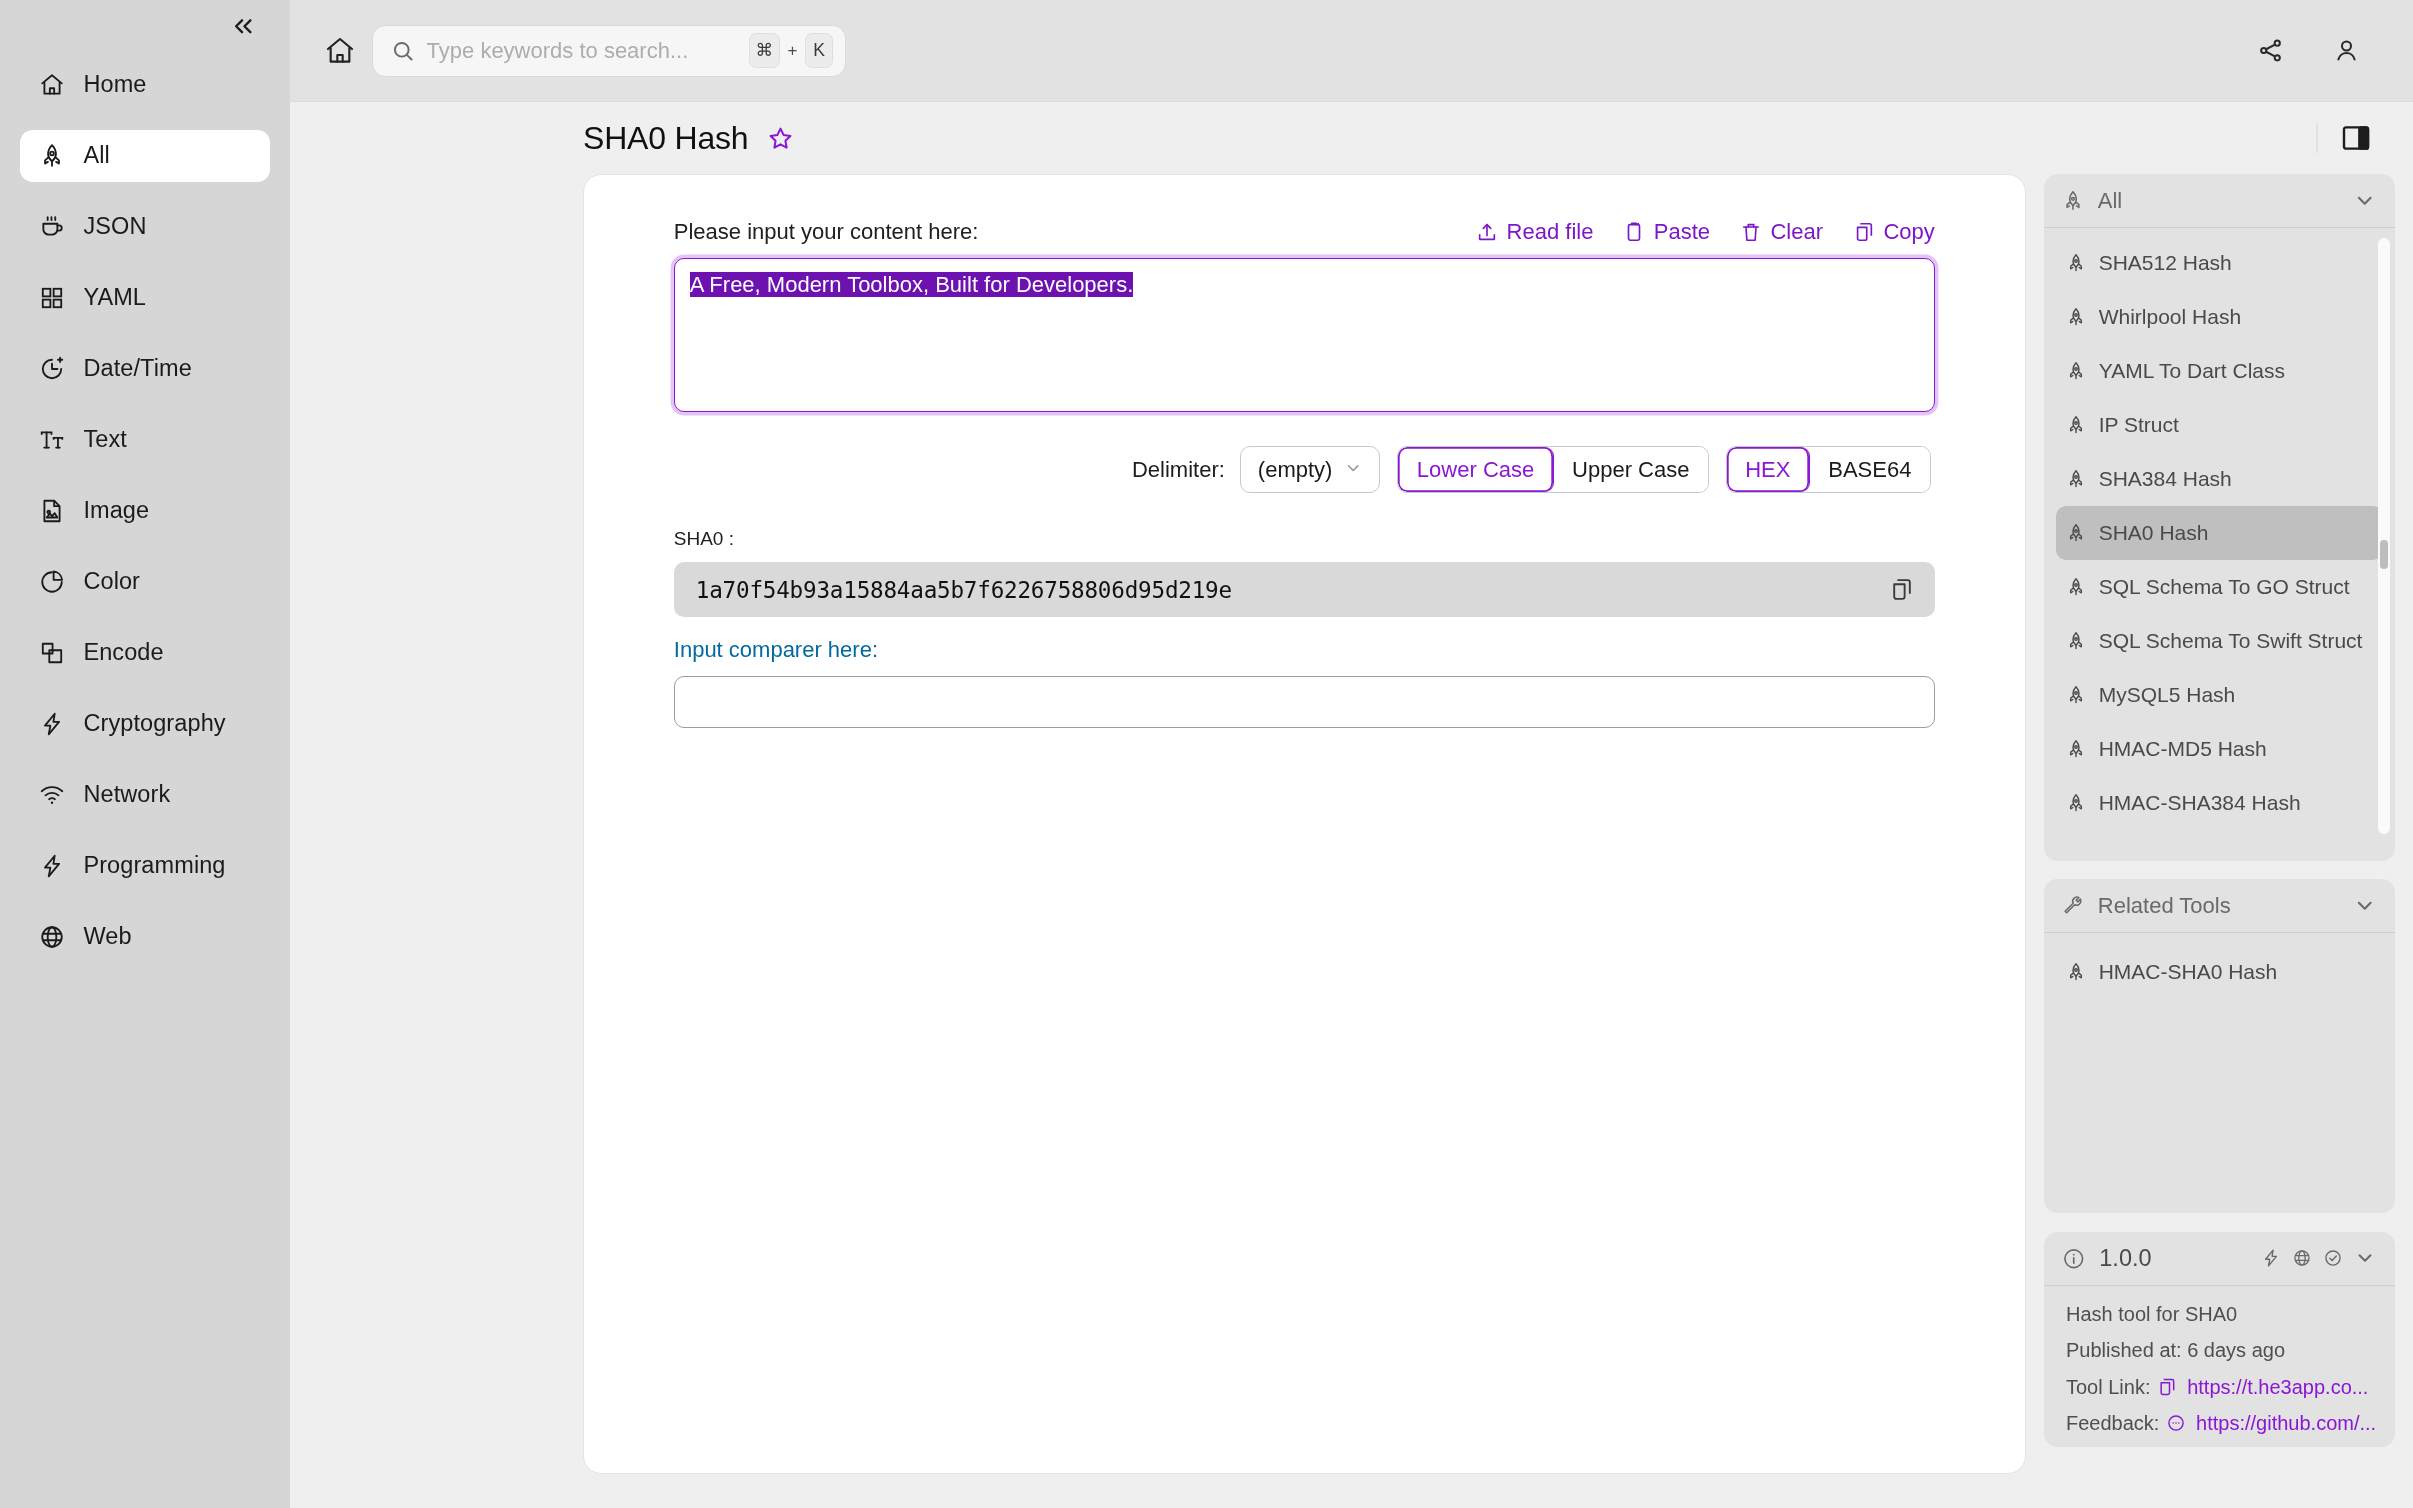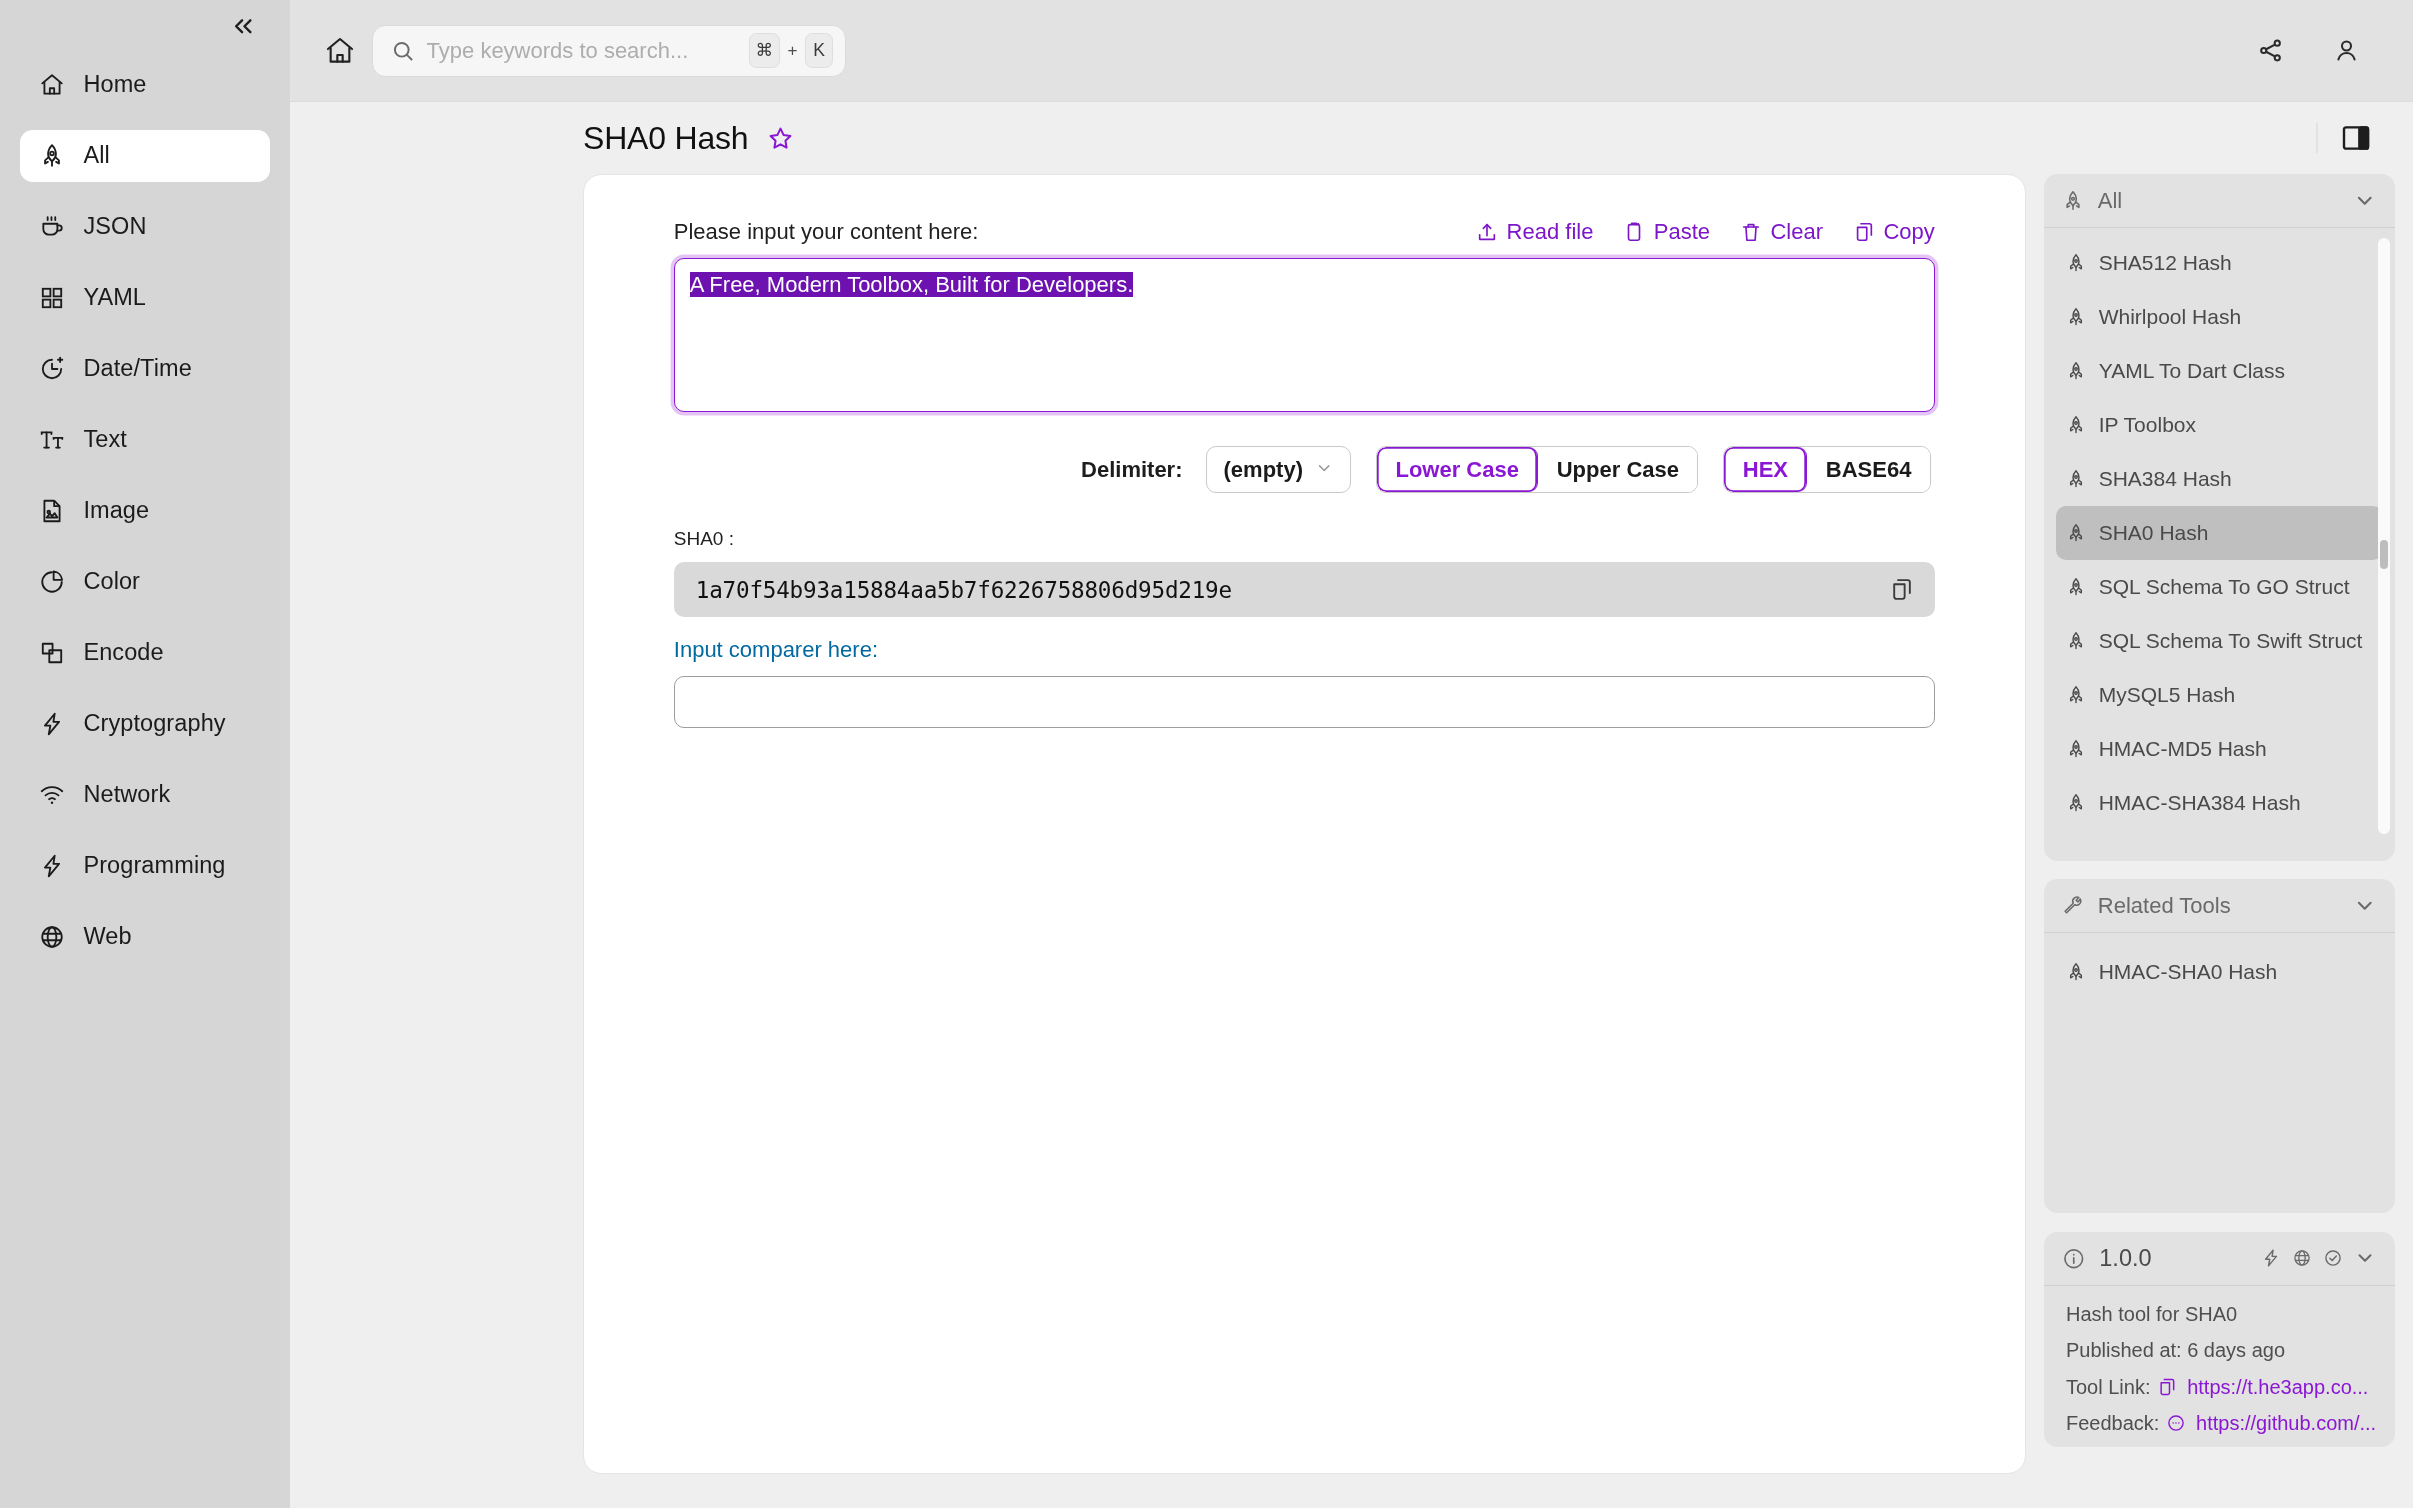--- a/index.html
+++ b/index.html
@@ -114,21 +114,21 @@
   }
   .ta-text {
     font-size: 22px; line-height: 1.25;
     color: #ffffff; background: #6d11b0;
     display: inline;
     box-decoration-break: clone;
   }
 
   .controls-row {
     display: flex; align-items: center; justify-content: flex-end;
-    gap: 8px; margin: 34px 40px 0 40px; font-weight: bold;
+    gap: 0; margin: 34px 40px 0 40px;
   }
   .delim-label { font-size: 22px; color: #1d1d1d; margin-right: 15px; }
   .select-box {
     height: 47px; min-width: 134px;
     border: 0.8px solid #c9c9c9; border-radius: 10px;
     background: #fff;
     display: flex; align-items: center; justify-content: center; gap: 11.7px;
     padding: 0 17px; cursor: pointer;
     font-size: 22px; color: #1b1b1b;
     margin-right: 17px;
@@ -615,21 +615,21 @@
               <span>YAML To Dart Class</span>
             </div>
             <div class="tool-item">
               <span class="tool-item-icon">
                   <svg width="20" height="20" viewBox="0 0 24 24" fill="none" stroke="currentColor" stroke-width="1.7" stroke-linecap="round" stroke-linejoin="round">
                     <path d="M12 2c2.5 2.6 3.6 5.6 3.6 8.4 0 2.5-1.4 4.6-3.6 6.6-2.2-2-3.6-4.1-3.6-6.6C8.4 7.6 9.5 4.6 12 2z"></path>
                     <circle cx="12" cy="9.6" r="1.5"></circle>
                     <path d="M8.4 13.5 5.6 16v3l2.6-1.6M15.6 13.5 18.4 16v3l-2.6-1.6M12 17.2V21"></path>
                   </svg>
                 </span>
-              <span>IP Toolbox</span>
+              <span>IP Struct</span>
             </div>
             <div class="tool-item">
               <span class="tool-item-icon">
                   <svg width="20" height="20" viewBox="0 0 24 24" fill="none" stroke="currentColor" stroke-width="1.7" stroke-linecap="round" stroke-linejoin="round">
                     <path d="M12 2c2.5 2.6 3.6 5.6 3.6 8.4 0 2.5-1.4 4.6-3.6 6.6-2.2-2-3.6-4.1-3.6-6.6C8.4 7.6 9.5 4.6 12 2z"></path>
                     <circle cx="12" cy="9.6" r="1.5"></circle>
                     <path d="M8.4 13.5 5.6 16v3l2.6-1.6M15.6 13.5 18.4 16v3l-2.6-1.6M12 17.2V21"></path>
                   </svg>
                 </span>
               <span>SHA384 Hash</span>

